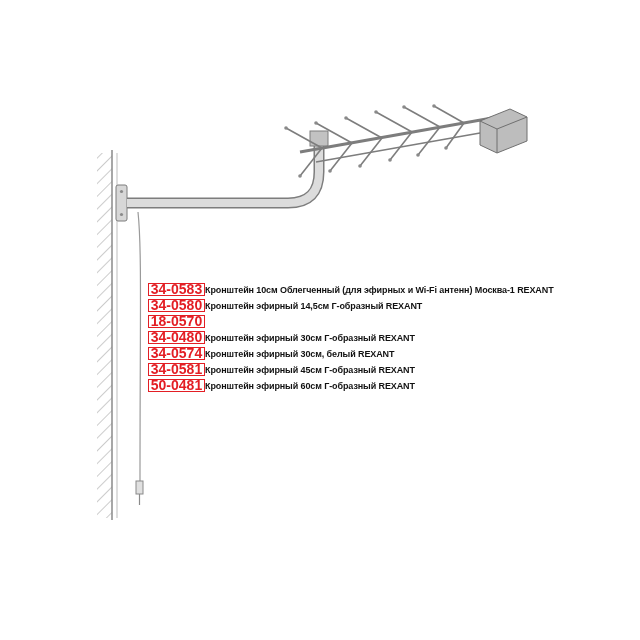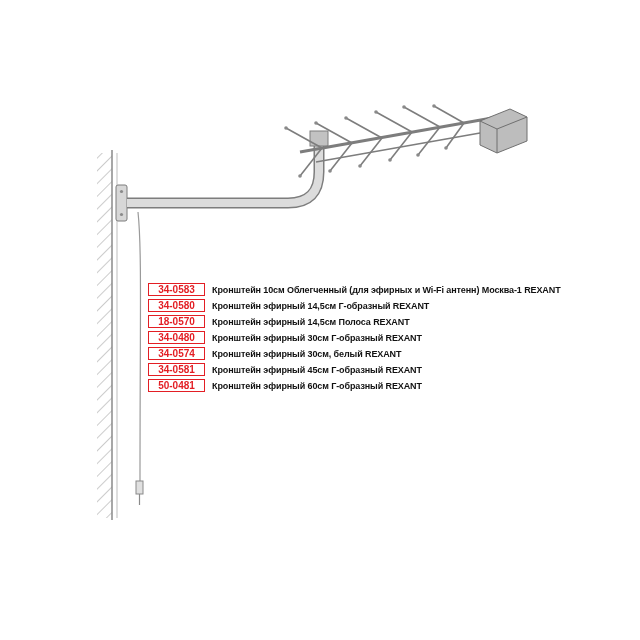--- a/index.html
+++ b/index.html
@@ -23,29 +23,28 @@
     display: flex;
     align-items: center;
     height: 13px;
     white-space: nowrap;
   }
   .code-badge {
     width: 57px;
     height: 13px;
     border: 1px solid var(--accent);
     color: var(--accent);
-    font-size: 10px;
+    font-size: 14px;
     font-weight: bold;
     line-height: 11px;
     text-align: center;
     background: #ffffff;
     flex: 0 0 auto;
   }
   .desc {
-    margin-left: 7px;
     font-size: 9px;
     font-weight: bold;
     color: var(--ink);
     letter-spacing: -0.1px;
   }
 </style>
 </head>
 <body>
 
 <div class="canvas">
@@ -132,21 +131,20 @@
       <span class="desc">Кронштейн 10см Облегченный (для эфирных и Wi-Fi антенн) Москва-1 REXANT</span>
     </div>
 
     <div class="product-row">
       <span class="code-badge">34-0580</span>
       <span class="desc">Кронштейн эфирный 14,5см Г-образный REXANT</span>
     </div>
 
     <div class="product-row">
       <span class="code-badge">18-0570</span>
-      <span class="desc">Кронштейн эфирный 14,5см Полоса  REXANT</span>
     </div>
 
     <div class="product-row">
       <span class="code-badge">34-0480</span>
       <span class="desc">Кронштейн эфирный 30см Г-образный REXANT</span>
     </div>
 
     <div class="product-row">
       <span class="code-badge">34-0574</span>
       <span class="desc">Кронштейн эфирный 30см, белый  REXANT</span>

